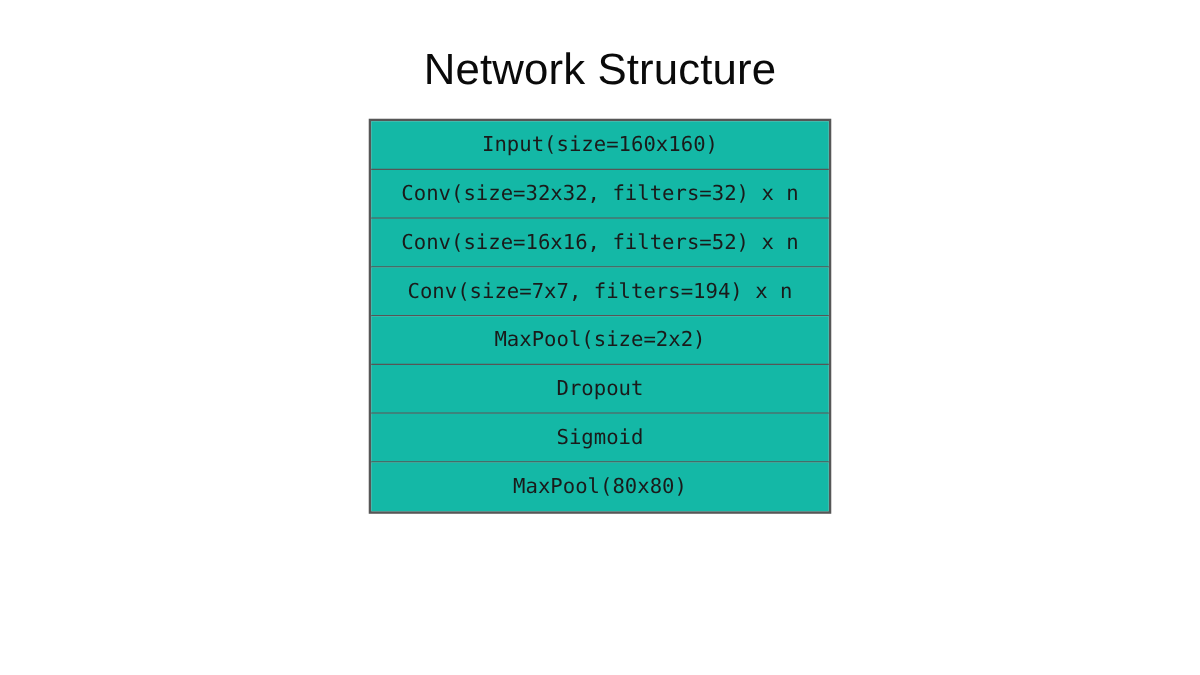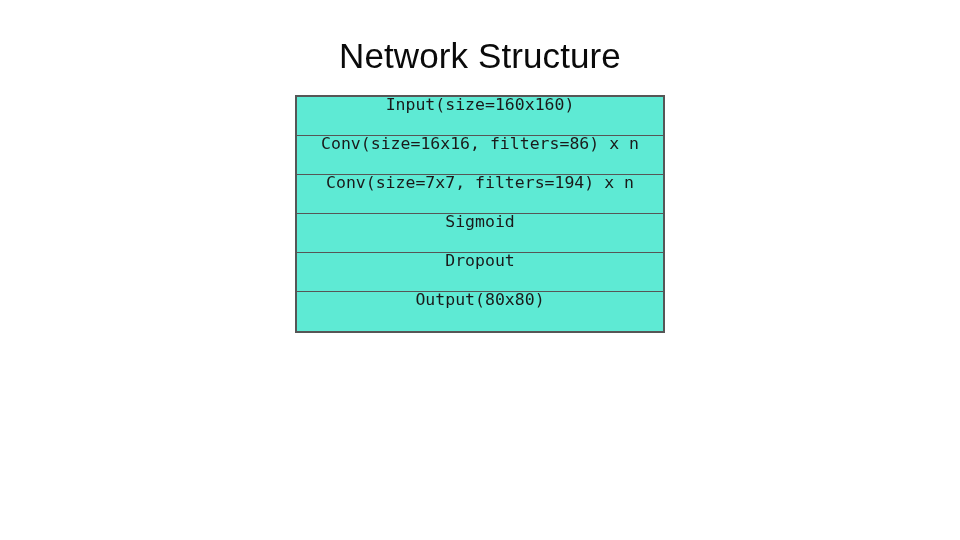--- a/index.html
+++ b/index.html
@@ -38,23 +38,23 @@
     top: 95px;
     width: 370px;
     box-sizing: border-box;
     border: 2px solid #565656;
     background: #ededed;
   }
   .layer-row {
     height: 39px;
     box-sizing: border-box;
     display: flex;
-    align-items: flex-start;
+    align-items: center;
     justify-content: center;
-    background: #5eead4;
+    background: #14b8a6;
     border-bottom: 1px solid #565656;
   }
   .layer-row:last-child {
     border-bottom: none;
   }
   .layer-label {
     font-family: "DejaVu Sans Mono", "Liberation Mono", monospace;
     font-size: 16.5px;
     font-weight: 400;
     color: #1a1a1a;
@@ -69,38 +69,44 @@
 
   <div class="slide-title">Network Structure</div>
 
   <div class="network-table">
 
     <div class="layer-row">
       <span class="layer-label">Input(size=160x160)</span>
     </div>
 
 
+    <div class="layer-row">
+      <span class="layer-label">Conv(size=32x32, filters=32) x n</span>
+    </div>
 
     <div class="layer-row">
-      <span class="layer-label">Conv(size=16x16, filters=86) x n</span>
+      <span class="layer-label">Conv(size=16x16, filters=52) x n</span>
     </div>
 
     <div class="layer-row">
       <span class="layer-label">Conv(size=7x7, filters=194) x n</span>
     </div>
 
 
-
     <div class="layer-row">
-      <span class="layer-label">Sigmoid</span>
+      <span class="layer-label">MaxPool(size=2x2)</span>
     </div>
 
     <div class="layer-row">
       <span class="layer-label">Dropout</span>
     </div>
 
     <div class="layer-row">
-      <span class="layer-label">Output(80x80)</span>
+      <span class="layer-label">Sigmoid</span>
+    </div>
+
+    <div class="layer-row">
+      <span class="layer-label">MaxPool(80x80)</span>
     </div>
 
   </div>
 
 </div>
 
 </body></html>

